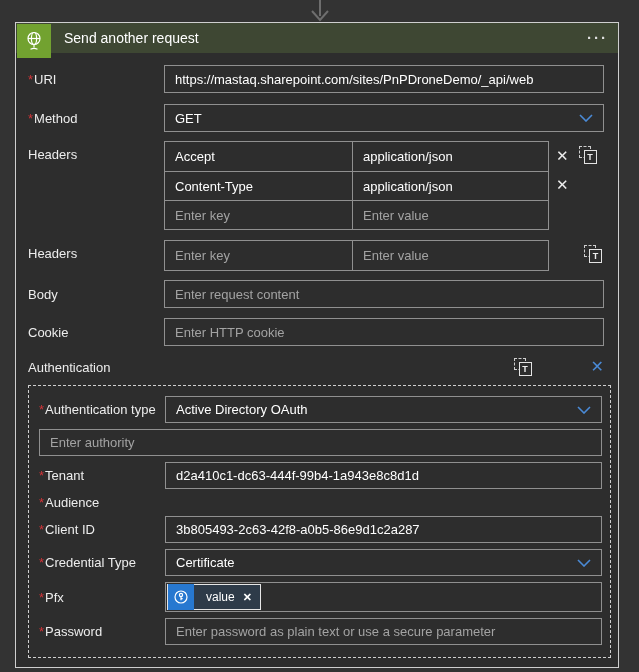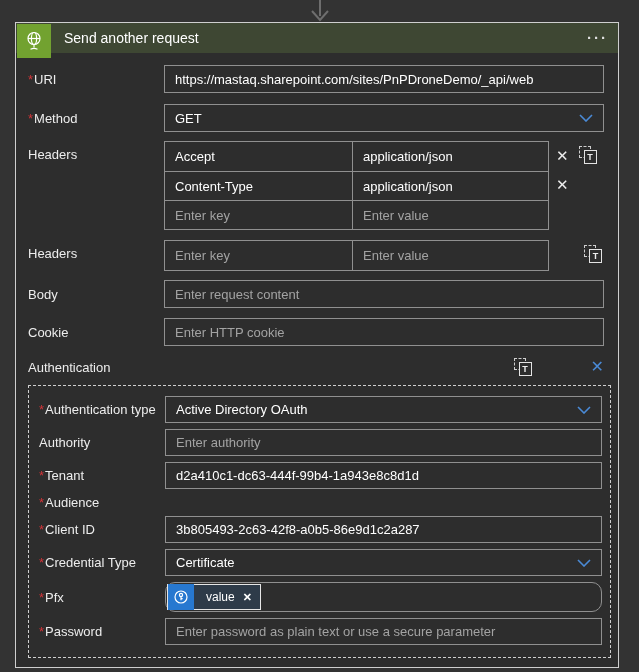--- a/index.html
+++ b/index.html
@@ -98,21 +98,21 @@
   .auth-head .x-btn { margin-left:14px; }
   .auth-box {
     border:1px dashed #cfcfcf;
     padding:10px 8px 12px 10px;
     margin-right:-7px;
   }
   .auth-box .row-label { width:126px; }
   .auth-box .row { margin-bottom:6px; }
   .auth-box .field { height:27px; }
   .auth-box .row:last-child { margin-bottom:0; }
-  .field.pfx { height:30px; padding:0 10px 0 1px;border-radius:10px; }
+  .field.pfx { height:30px; padding:0 10px 0 1px; }
 
   
   .token {
     display:inline-flex; align-items:center;
     height:26px; background:#2e3b49;
     border:1px solid #e6e6e6; cursor:pointer;
   }
   .token-icon {
     width:26px; height:26px; background:#2778d0;
     display:flex; align-items:center; justify-content:center; flex:none;
@@ -257,21 +257,20 @@
         <span class="row-label"><span class="req">*</span><span>Authentication type</span></span>
         <div class="field">
           <span class="dd-value">Active Directory OAuth</span>
           <svg class="chev" width="14" height="8" viewBox="0 0 14 8">
               <path d="M1 1 L7 7 L13 1" fill="none" stroke="#4a8ad6" stroke-width="1.6"></path>
             </svg>
         </div>
       </div>
 
       <div class="row">
-        <span class="row-label">Authority</span>
         <div class="field">
           <input type="text" placeholder="Enter authority" style="">
         </div>
       </div>
 
       <div class="row">
         <span class="row-label"><span class="req">*</span><span>Tenant</span></span>
         <div class="field">
           <input type="text" value="d2a410c1-dc63-444f-99b4-1a943e8c8d1d" style="">
         </div>

